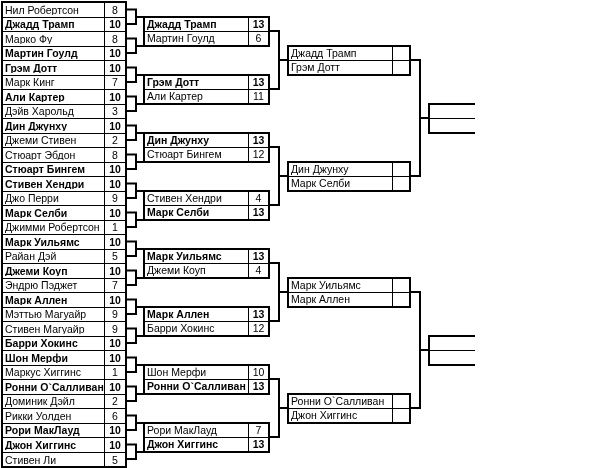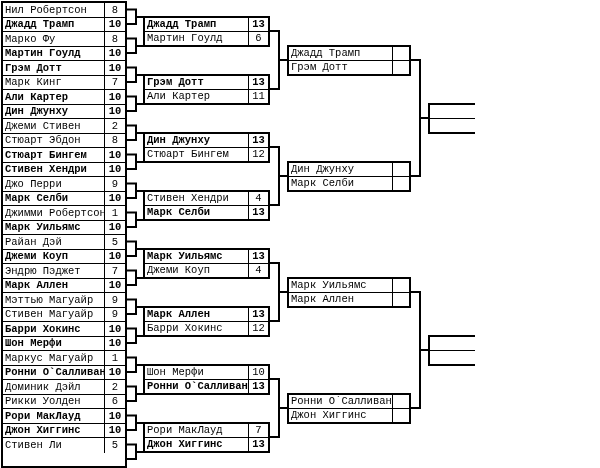--- a/index.html
+++ b/index.html
@@ -1,17 +1,17 @@
 <!DOCTYPE html>
 <html><head>
 <meta charset="utf-8">
 <style>
   html,body{margin:0;padding:0;background:#fff;}
   #bracket{position:relative;width:475px;height:468px;background:#fff;
-    font-family:Liberation Mono, monospace;font-size:10.5px;color:#000;overflow:hidden;}
+    font-family:Liberation Sans, sans-serif;font-size:10.5px;color:#000;overflow:hidden;}
   svg.lines{position:absolute;left:0;top:0;}
   #col1{position:absolute;left:1px;top:1px;width:126px;height:467px;
     border:2px solid #000;box-sizing:border-box;overflow:hidden;background:#fff;}
   .row{display:flex;align-items:center;border-bottom:1px solid #000;box-sizing:border-box;height:15px;}
   .row:nth-child(even){height:14px;}
   .row:last-child{border-bottom:none;justify-content:center;}
   .nm{flex:1;padding-left:2px;white-space:nowrap;overflow:hidden;line-height:1;}
   .scx{border-left:1px solid #000;text-align:center;align-self:stretch;
     display:flex;align-items:center;justify-content:center;line-height:1;}
   .sc1{width:20px;}
@@ -61,20 +61,24 @@
         <span class="scx sc1">10</span>
       </div>
     <div class="row">
         <span class="nm">Марк Кинг</span>
         <span class="scx sc1">7</span>
       </div>
     <div class="row bold">
         <span class="nm">Али Картер</span>
         <span class="scx sc1">10</span>
       </div>
+    <div class="row">
+        <span class="nm">Дэйв Харольд</span>
+        <span class="scx sc1">3</span>
+      </div>
     <div class="row bold">
         <span class="nm">Дин Джунху</span>
         <span class="scx sc1">10</span>
       </div>
     <div class="row">
         <span class="nm">Джеми Стивен</span>
         <span class="scx sc1">2</span>
       </div>
     <div class="row">
         <span class="nm">Стюарт Эбдон</span>
@@ -130,21 +134,21 @@
       </div>
     <div class="row bold">
         <span class="nm">Барри Хокинс</span>
         <span class="scx sc1">10</span>
       </div>
     <div class="row bold">
         <span class="nm">Шон Мерфи</span>
         <span class="scx sc1">10</span>
       </div>
     <div class="row">
-        <span class="nm">Маркус Магуайр</span>
+        <span class="nm">Маркус Хиггинс</span>
         <span class="scx sc1">1</span>
       </div>
     <div class="row bold">
         <span class="nm">Ронни О`Салливан</span>
         <span class="scx sc1">10</span>
       </div>
     <div class="row">
         <span class="nm">Доминик Дэйл</span>
         <span class="scx sc1">2</span>
       </div>

